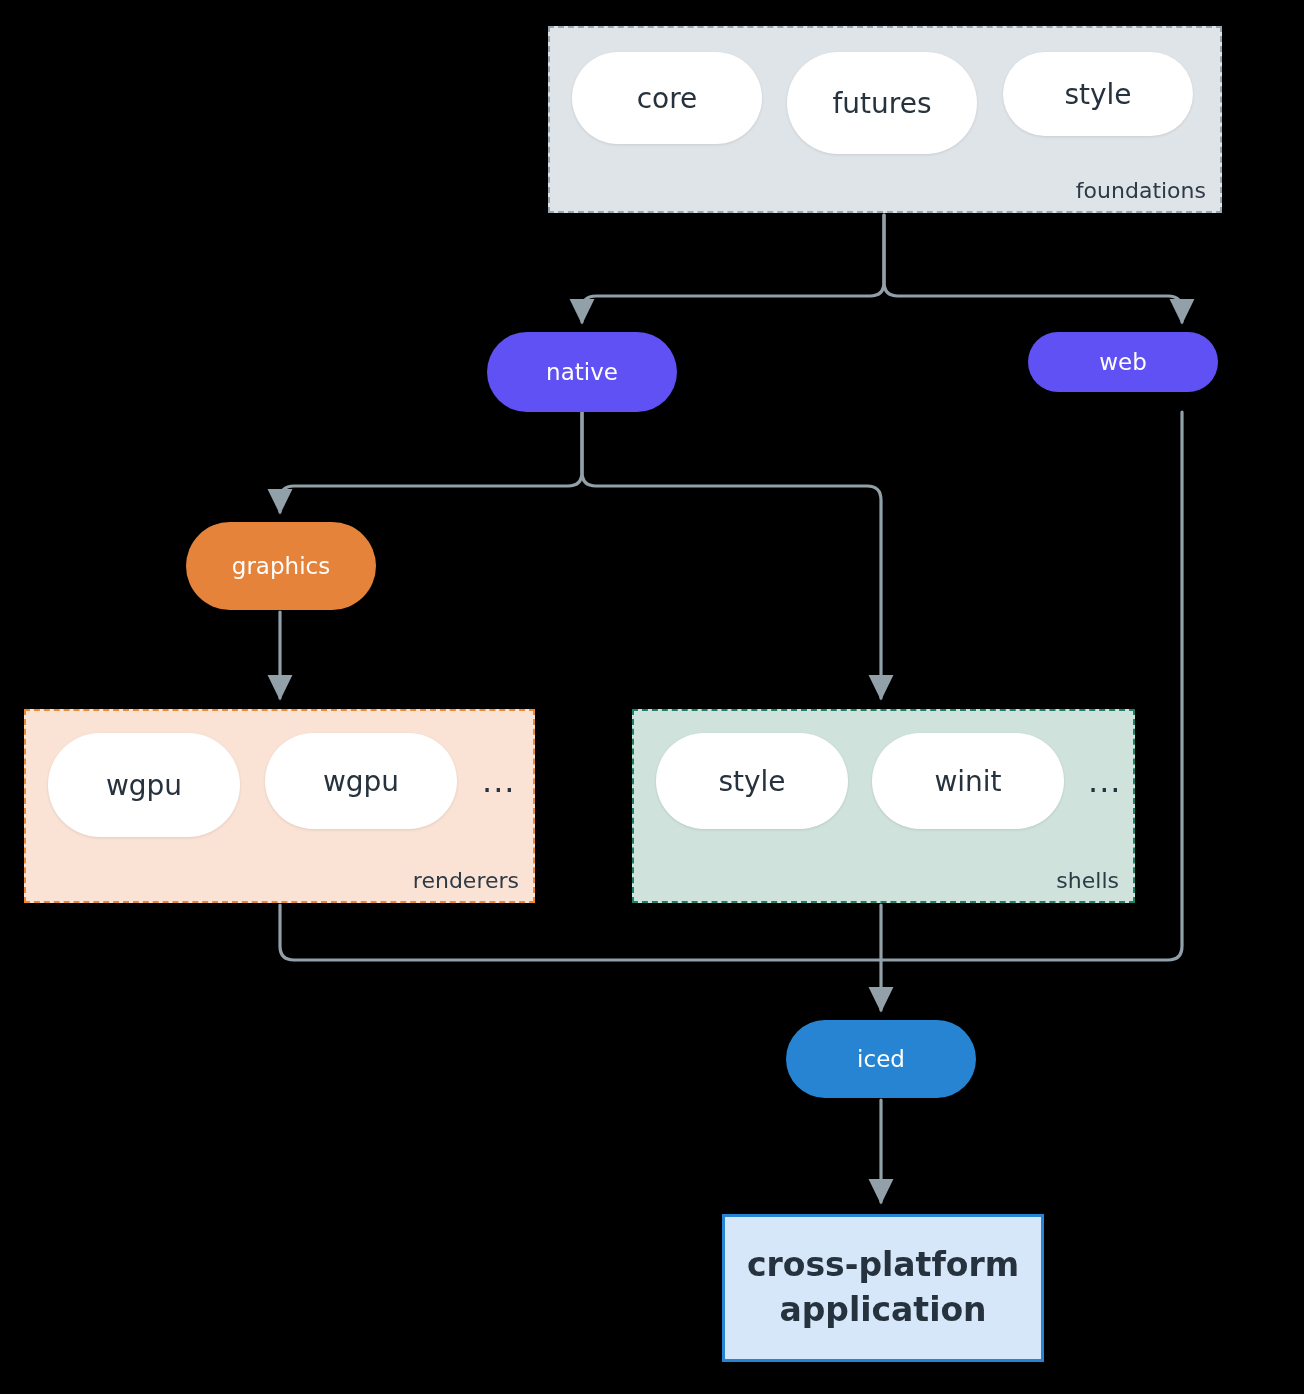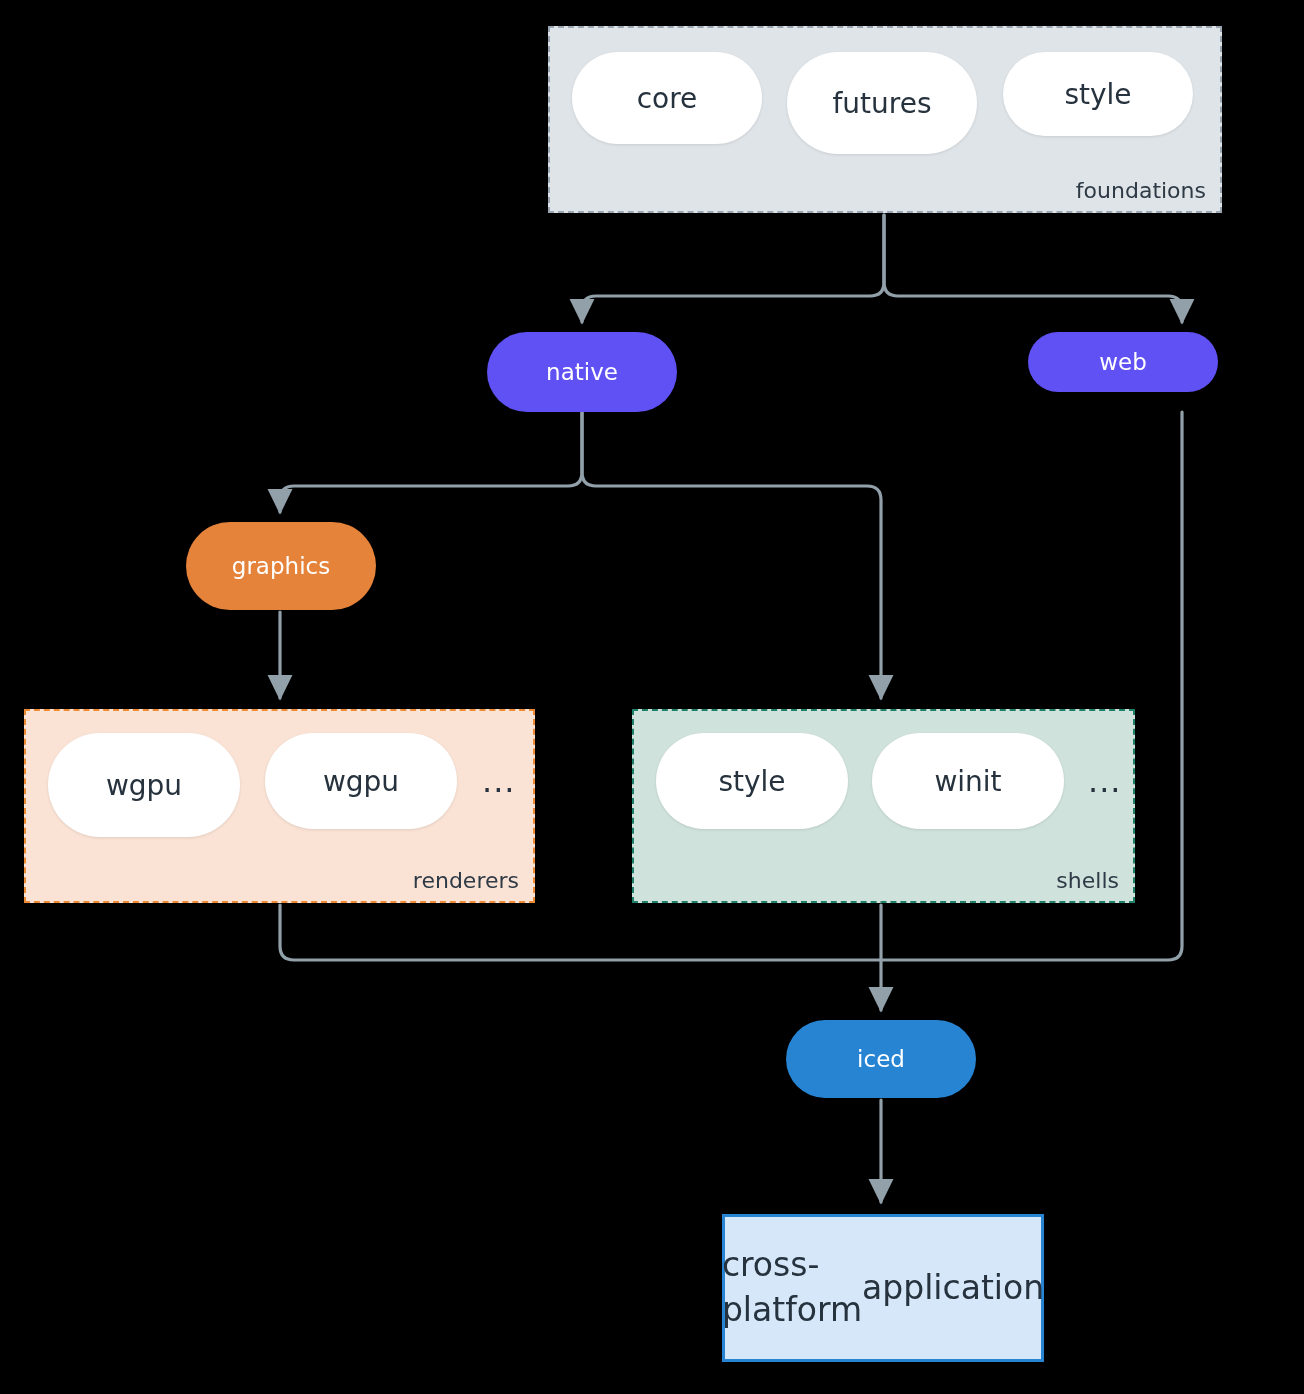--- a/index.html
+++ b/index.html
@@ -92,26 +92,27 @@
   .node-blue   { background: #2684d3; }
   
   #node-application {
     position: absolute;
     box-sizing: border-box;
     left: 722px; top: 1214px;
     width: 322px; height: 148px;
     background: #d5e7f8;
     border: 3px solid #2684d3;
     display: flex;
-    flex-direction: row;
+    flex-direction: column;
     align-items: center;
     justify-content: center;
     color: #26323d;
     font-size: 33px;
     line-height: 1.35;
+    font-weight: bold;
   }
 </style>
 </head>
 <body>
 
 <div id="canvas">
 
   <svg class="edges" viewBox="0 0 1304 1394" width="1304" height="1394">
     <defs>
       <marker id="arrowhead" markerWidth="9" markerHeight="9" refX="7.2" refY="4.5" orient="auto" markerUnits="strokeWidth">

